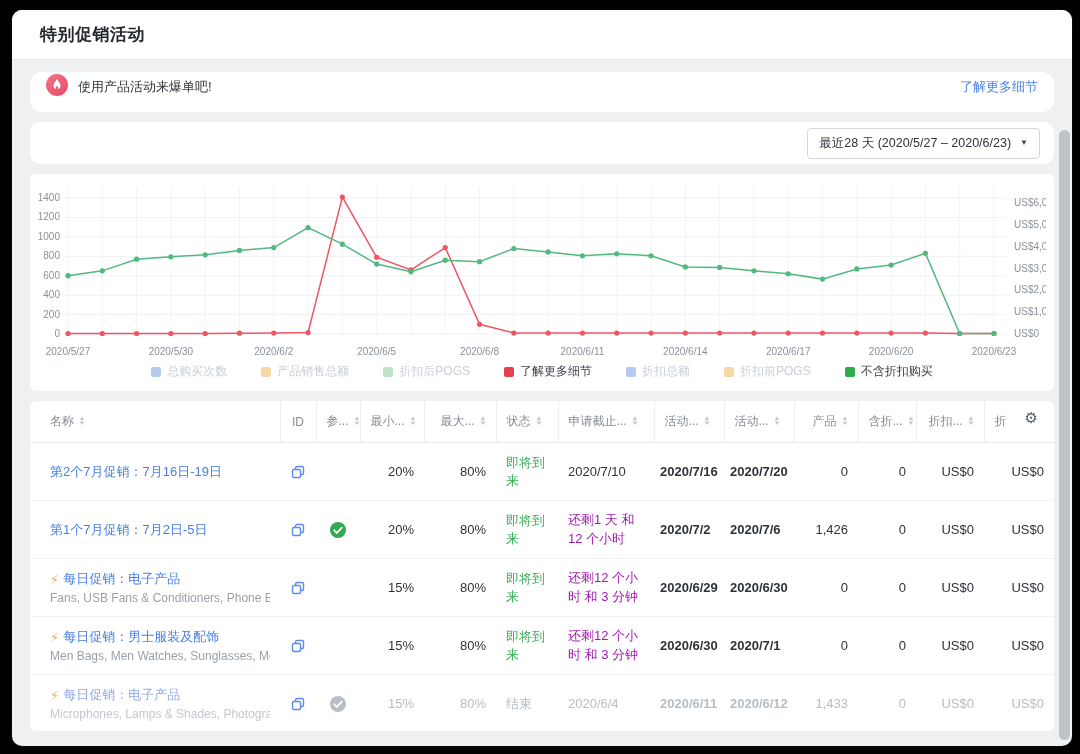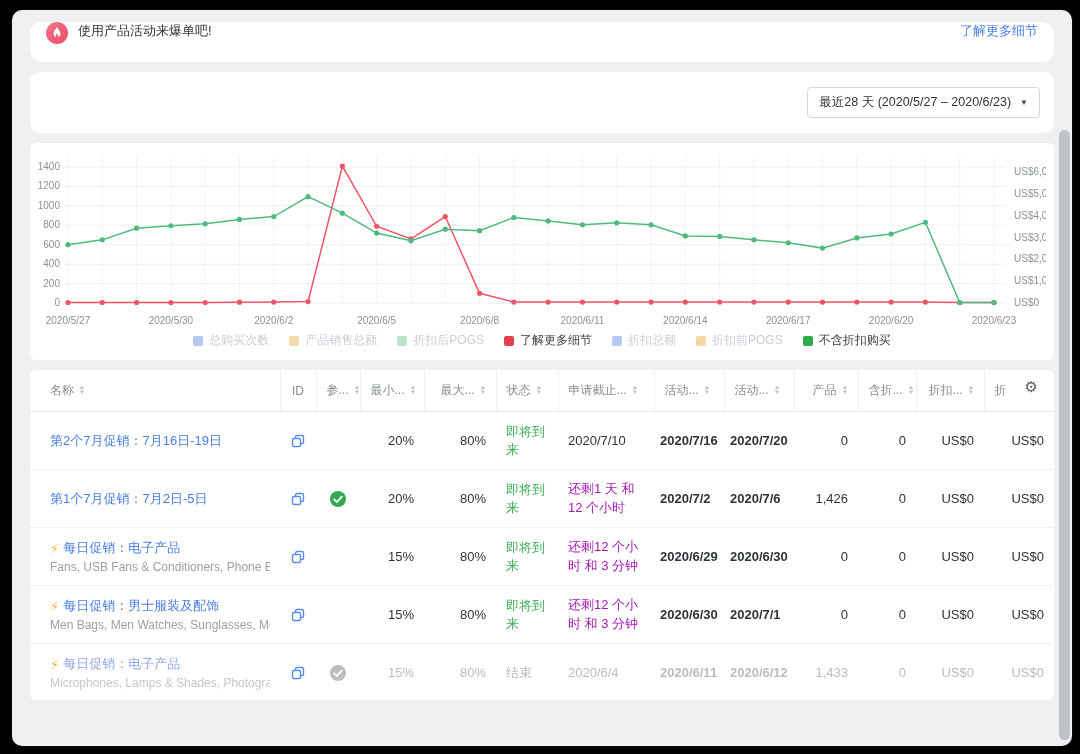--- a/index.html
+++ b/index.html
@@ -16,44 +16,44 @@
   }
   .titlebar {
     height:50px; background:#fff; border-bottom:1px solid #e4e6e9;
     display:flex; align-items:center; padding:0 28px;
   }
   .page-title { font-size:17px; font-weight:700; color:#24282d; margin:0; letter-spacing:.5px; }
   .content { padding:12px 18px 0; }
 
   .banner {
     height:40px; background:#fff; border-radius:12px;
-    display:flex; align-items:flex-start; padding:0 16px; gap:10px;
+    display:flex; align-items:flex-end; padding:16px 16px; gap:10px;
   }
   .flame {
     width:22px; height:22px; border-radius:50%; flex:0 0 22px;
     background:linear-gradient(135deg,#f2758a,#e84c66);
     display:flex; align-items:center; justify-content:center;
   }
   .banner-text { font-size:13px; color:#33383e; }
   .banner-link { margin-left:auto; font-size:13px; color:#4a80e0; text-decoration:none; cursor:pointer; }
 
   .filterbar {
-    margin-top:10px; height:61px; background:#fff; border-radius:10px;
+    margin-top:10px; height:42px; background:#fff; border-radius:10px;
     display:flex; align-items:center; justify-content:flex-end; padding:0 14px;
   }
   .daterange {
     display:flex; align-items:center; gap:9px; background:#fff;
     border:1px solid #d3d6da; border-radius:4px; padding:6px 11px;
     font-size:12.5px; color:#2f3338; font-family:inherit; cursor:pointer;
   }
   .caret { font-size:8px; color:#43484e; line-height:1; }
 
   .chart-card { margin-top:10px; background:#fff; border-radius:6px; padding:8px 8px 4px; }
   #chart-svg { display:block; width:1008px; height:180px; font-family:inherit; }
-  .legend { display:flex; justify-content:center; align-items:center; gap:20px; padding:1px 0 7px; }
+  .legend { display:flex; justify-content:center; align-items:center; gap:34px; padding:1px 0 7px; }
   .legend-item { display:flex; align-items:center; gap:6px; font-size:12px; color:#3a3f46; cursor:pointer; }
   .legend-item.inactive { color:#c9ced6; }
   .swatch { width:10px; height:10px; border-radius:2px; display:inline-block; }
 
   .table-card { margin-top:10px; background:#fff; border-radius:6px; position:relative; overflow:hidden; height:330px; }
   .gear {
     position:absolute; top:8px; right:14px; z-index:3; font-size:15px; line-height:18px;
     color:#565c63; background:#fff; padding:0 2px 0 8px; cursor:pointer;
   }
   table { border-collapse:collapse; table-layout:fixed; width:1024px; font-size:13px; }
@@ -90,20 +90,23 @@
 
   .scrollbar {
     position:absolute; top:120px; right:2px; bottom:6px; width:11px;
     border-radius:6px; background:#bfc3c8;
   }
 </style>
 </head>
 <body>
 
 <div class="window">
+  <div class="titlebar">
+    <h1 class="page-title">特别促销活动</h1>
+  </div>
 
   <div class="content">
 
     <div class="banner">
       <span class="flame">
         <svg width="12" height="14" viewBox="0 0 14 16">
             <path d="M7 1 C9 4.4 11 5.8 11 8.8 A4 4 0 0 1 3 8.8 C3 5.8 5 4.4 7 1 Z" fill="#ffffff"></path>
             <path d="M7 9 C8 10.2 8.6 10.8 8.6 11.8 A1.6 1.6 0 0 1 5.4 11.8 C5.4 10.8 6 10.2 7 9 Z" fill="#ec5f74"></path>
           </svg>
       </span>

